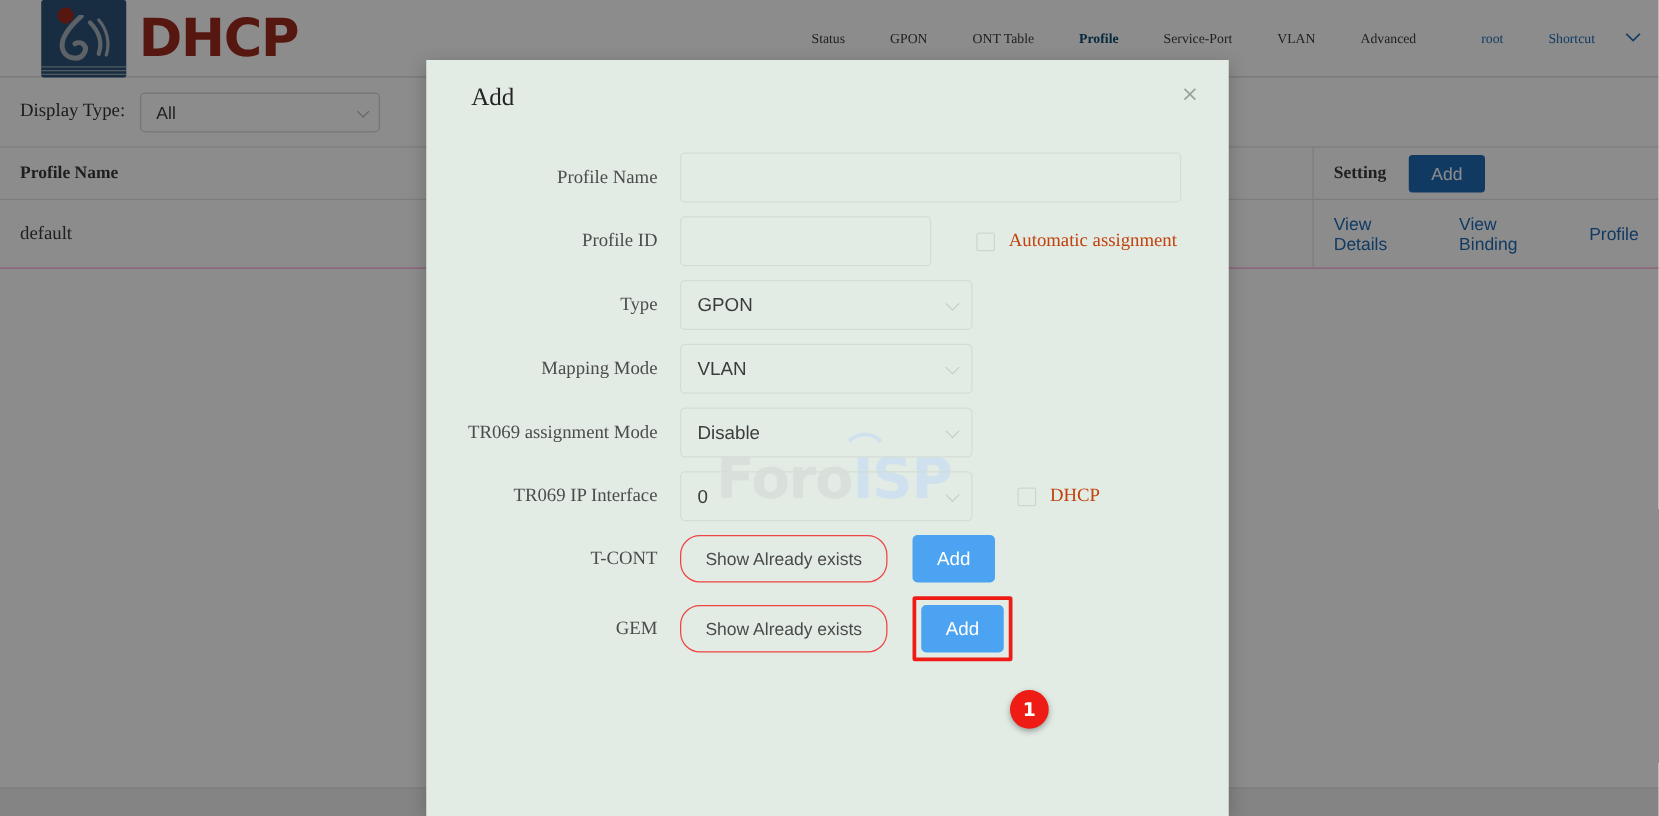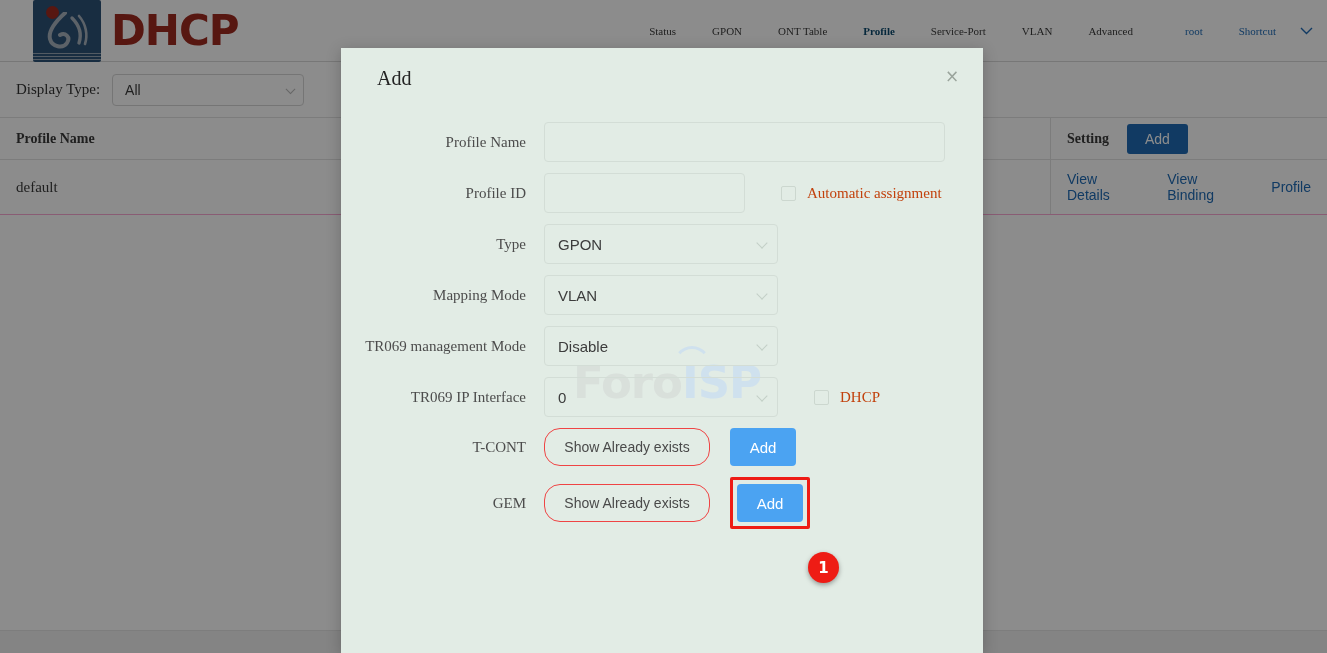--- a/index.html
+++ b/index.html
@@ -451,21 +451,21 @@
 
       <div class="frow">
         <div class="flabel">Mapping Mode</div>
         <div class="fsel w-sel">
           <span>VLAN</span>
           <span class="caret"></span>
         </div>
       </div>
 
       <div class="frow">
-        <div class="flabel">TR069 management Mode</div>
+        <div class="flabel">TR069 assignment Mode</div>
         <div class="fsel w-sel">
           <span>Disable</span>
           <span class="caret"></span>
         </div>
       </div>
 
       <div class="frow">
         <div class="flabel">TR069 IP Interface</div>
         <div class="fsel w-sel">
           <span>0</span>

